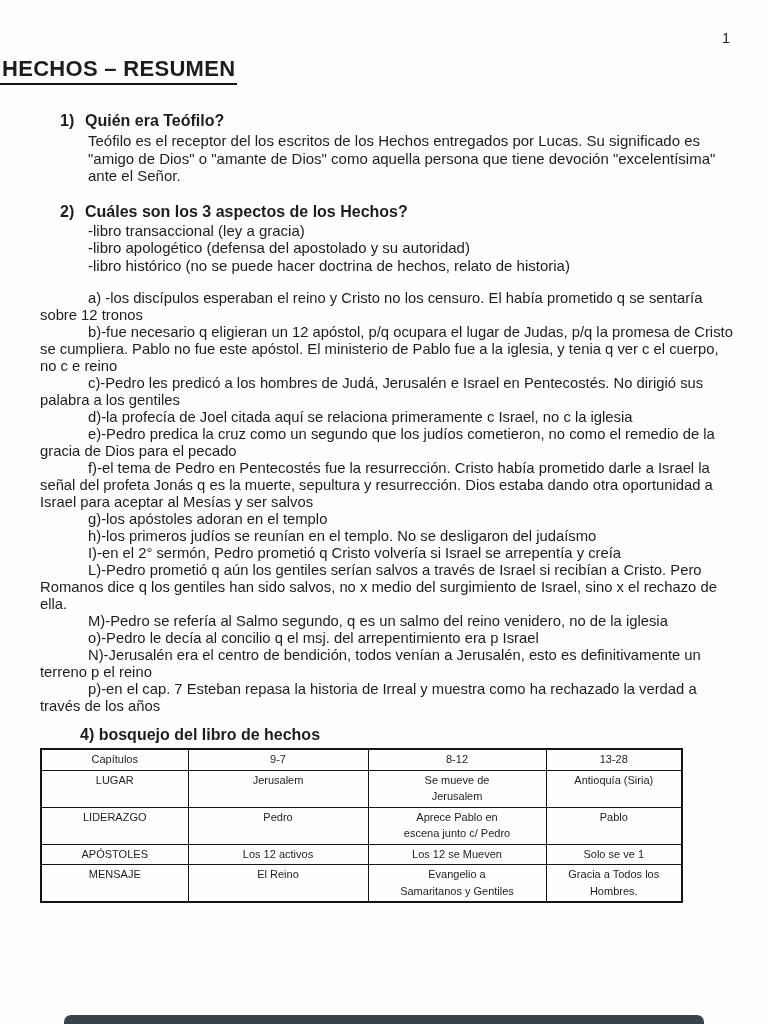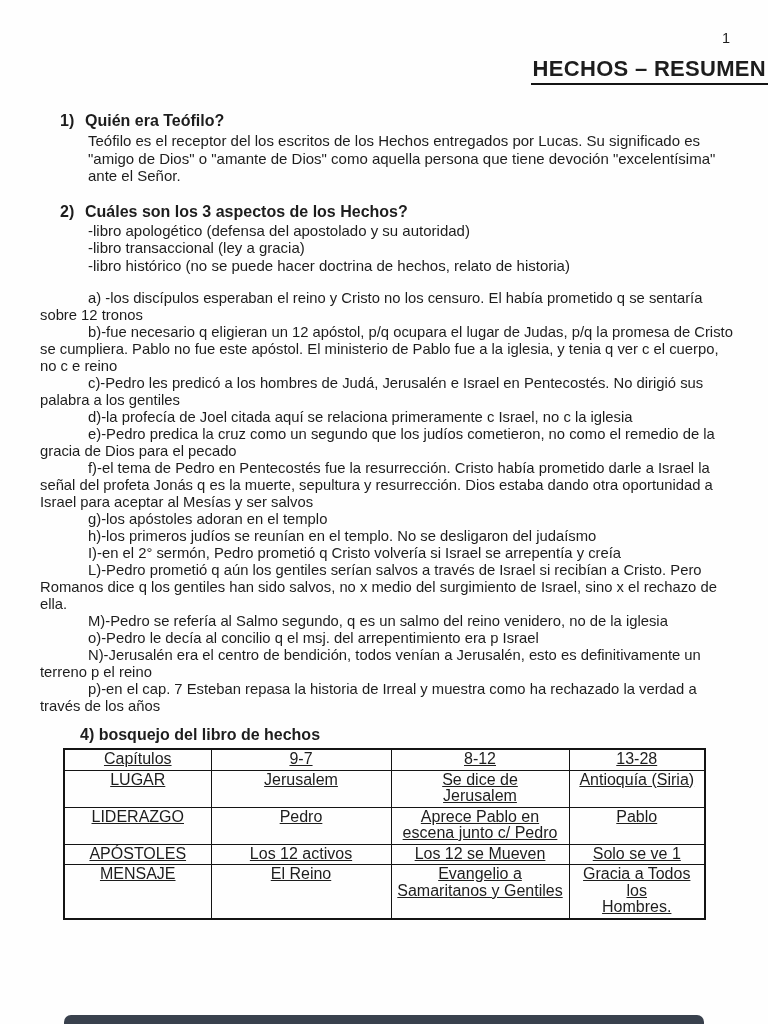--- a/index.html
+++ b/index.html
@@ -7,48 +7,47 @@
   body {
     width: 768px; height: 1024px;
     background: #fefefe;
     color: #1d1d1d;
     font-family: "Liberation Sans", "DejaVu Sans", sans-serif;
     position: relative;
     overflow: hidden;
   }
   .page { position: absolute; inset: 0; }
   .page-number { position: absolute; top: 30px; right: 38px; font-size: 14.5px; }
-  .title-wrap { padding-top: 56px; text-align: right; }
+  .title-wrap { padding-top: 56px; text-align: left; }
   .doc-title {
     display: inline-block;
     font-size: 22px; font-weight: 700; letter-spacing: 0.3px;
     border-bottom: 2.5px solid #141414; padding: 0 2px 1px;
   }
   .sec1 { margin: 26px 42px 0 60px; }
   .sec2 { margin: 17px 42px 0 60px; }
   .sec-head { display: flex; font-weight: 700; font-size: 16px; line-height: 20px; }
   .sec-head .num { width: 25px; flex: none; }
   .sec-body { margin: 1px 0 0 28px; font-size: 15px; line-height: 17.5px; }
   .sec2 .item { margin-left: 28px; font-size: 15px; line-height: 17.5px; }
   .sec3-head {
     margin: 16px 28px 0 40px;
     font-weight: 700; font-size: 15.5px; line-height: 20px;
     text-indent: 26px;
   }
   .pt { margin: 0 34px 0 40px; font-size: 14.8px; line-height: 17px; text-indent: 48px; }
   .pt.first { margin-top: 16px; }
   .sec4-head { margin: 10px 0 3px 80px; font-weight: 700; font-size: 16px; line-height: 20px; }
   .doc-table {
-    margin-left: 63px;
+    margin-left: 40px;
     border-collapse: collapse;
     table-layout: fixed;
     width: 641px;
-    font-size: 16px; line-height: 16.5px;
+    font-size: 11px; line-height: 16.5px;
     border: 2px solid #141414;
-    text-decoration: underline;
   }
   .doc-table td {
     border: 1.5px solid #141414;
     text-align: center;
     vertical-align: top;
     padding: 1px 3px 2px;
     white-space: pre-line;
     overflow: hidden;
   }
   .bottom-bar {
@@ -76,22 +75,22 @@
       <span>Quién era Teófilo?</span>
     </div>
     <div class="sec-body">Teófilo es el receptor del los escritos de los Hechos entregados por Lucas. Su significado es "amigo de Dios" o "amante de Dios" como aquella persona que tiene devoción "excelentísima" ante el Señor.</div>
   </div>
 
   <div class="sec2">
     <div class="sec-head">
       <span class="num">2)</span>
       <span>Cuáles son los 3 aspectos de los Hechos?</span>
     </div>
+    <div class="item">-libro transaccional (ley a gracia)</div>
     <div class="item">-libro apologético (defensa del apostolado y su autoridad)</div>
-    <div class="item">-libro transaccional (ley a gracia)</div>
     <div class="item">-libro histórico (no se puede hacer doctrina de hechos, relato de historia)</div>
   </div>
 
 
   <div>
     <p class="pt first">a) -los discípulos esperaban el reino y Cristo no los censuro. El había prometido q se sentaría sobre 12 tronos</p>
     <p class="pt">b)-fue necesario q eligieran un 12 apóstol, p/q ocupara el lugar de Judas, p/q la promesa de Cristo se cumpliera. Pablo no fue este apóstol. El ministerio de Pablo fue a la iglesia, y tenia q ver c el cuerpo, no c e reino</p>
     <p class="pt">c)-Pedro les predicó a los hombres de Judá, Jerusalén e Israel en Pentecostés. No dirigió sus palabra a los gentiles</p>
     <p class="pt">d)-la profecía de Joel citada aquí se relaciona primeramente c Israel, no c la iglesia</p>
     <p class="pt">e)-Pedro predica la cruz como un segundo que los judíos cometieron, no como el remedio de la gracia de Dios para el pecado</p>
@@ -118,21 +117,21 @@
     <tbody>
       <tr>
         <td>Capítulos</td>
         <td>9-7</td>
         <td>8-12</td>
         <td>13-28</td>
       </tr>
       <tr>
         <td>LUGAR</td>
         <td>Jerusalem</td>
-        <td>Se dice de
+        <td>Se mueve de
 Jerusalem</td>
         <td>Antioquía (Siria)</td>
       </tr>
       <tr>
         <td>LIDERAZGO</td>
         <td>Pedro</td>
         <td>Aprece Pablo en
 escena junto c/ Pedro</td>
         <td>Pablo</td>
       </tr>

